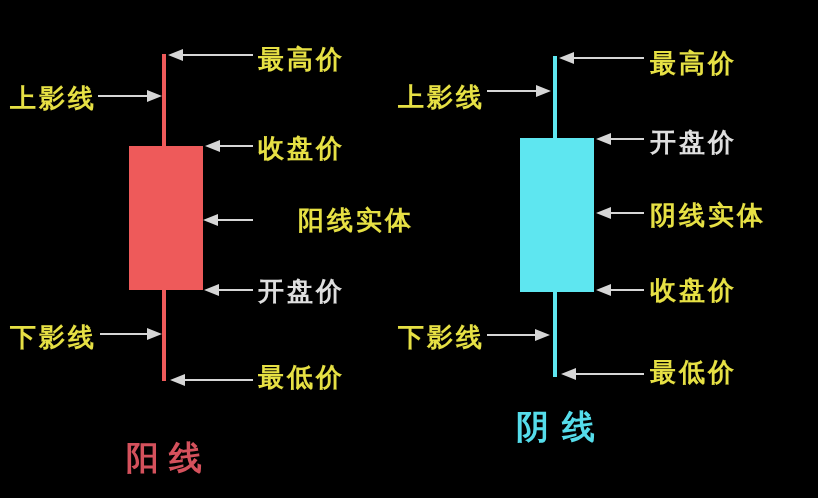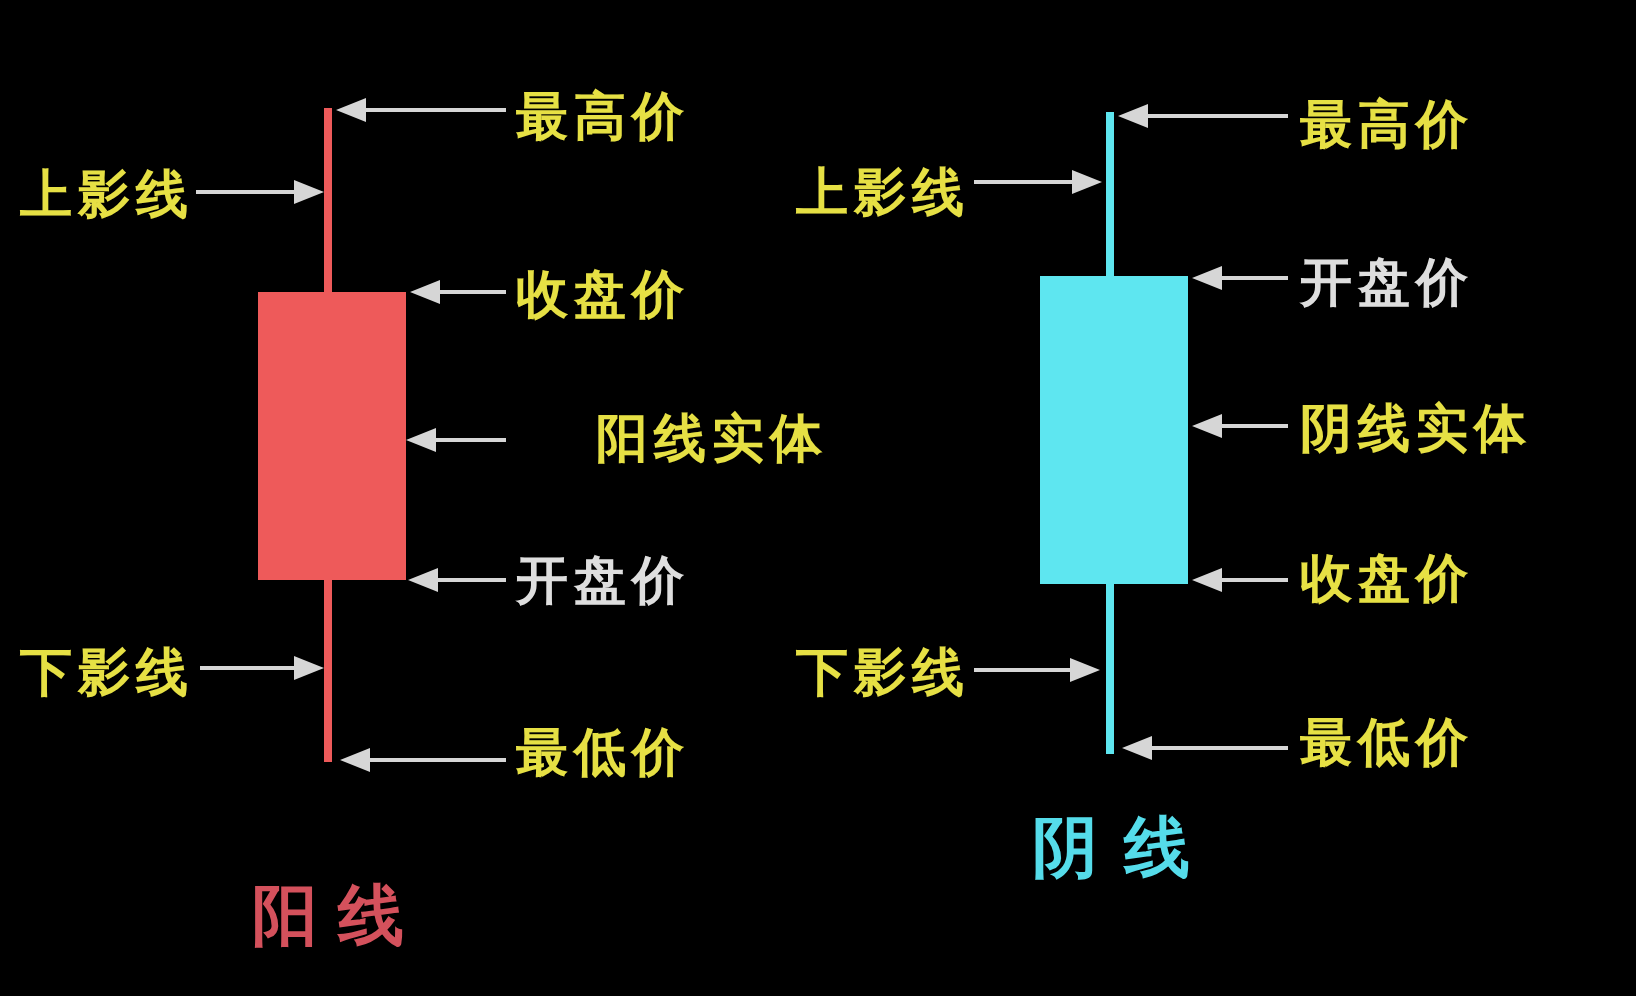--- a/index.html
+++ b/index.html
@@ -27,21 +27,21 @@
   .lbl{
     position:absolute;font-size:26px;line-height:30px;letter-spacing:3px;
     color:var(--label-yellow);white-space:nowrap;z-index:3;
   }
   .lbl.white{color:var(--label-white);}
   .caption{
     position:absolute;font-size:33px;line-height:38px;letter-spacing:10px;
     white-space:nowrap;z-index:3;
   }
   .caption.bull{color:var(--bullish-caption);}
-  .caption.bear{color:var(--bearish-caption);font-family:Liberation Mono, monospace;}
+  .caption.bear{color:var(--bearish-caption);}
   .arrow{position:absolute;height:14px;display:flex;align-items:center;z-index:3;}
   .arrow .line{flex:1;height:2px;background:var(--arrow);}
   .arrow .head{width:0;height:0;border-top:6px solid transparent;border-bottom:6px solid transparent;}
   .arrow.point-left .head{border-right:15px solid var(--arrow);order:-1;}
   .arrow.point-right .head{border-left:15px solid var(--arrow);order:2;}
 </style>
 </head>
 <body>
 
 <div class="stage">

